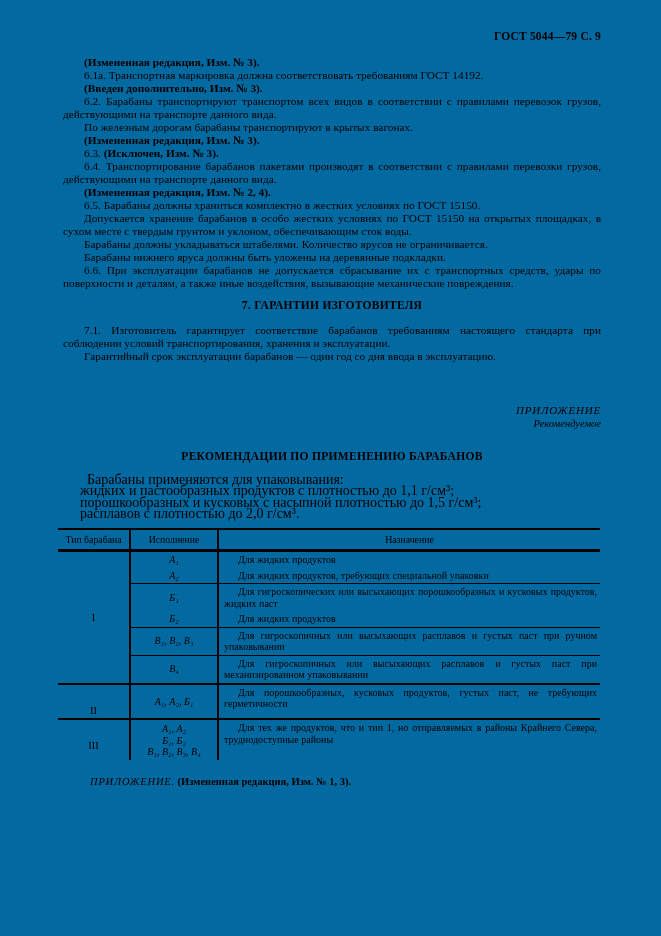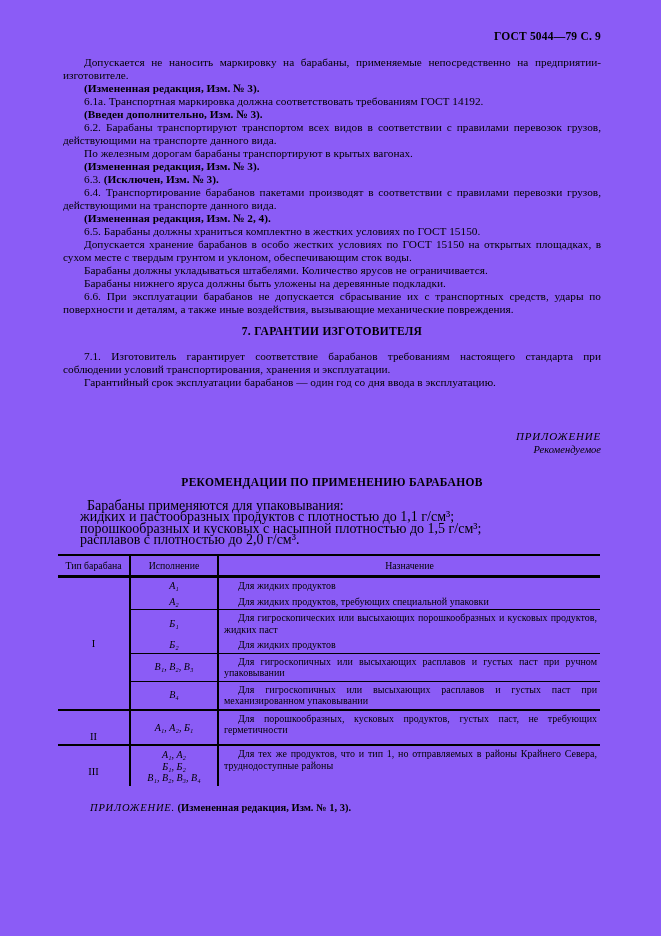--- a/index.html
+++ b/index.html
@@ -3,21 +3,21 @@
 <meta charset="utf-8">
 <style>
   html,body{margin:0;padding:0;}
   body{
     width:661px;height:936px;background:#ffffff;color:#000;
     font-family:"Liberation Serif", serif;
     -webkit-font-smoothing:antialiased;
   }
   .page{
     box-sizing:border-box;width:661px;height:936px;
-    padding:30px 60px 0 63px;overflow:hidden;background:#8b5cf6;
+    padding:30px 60px 0 63px;overflow:hidden;background:#0369a1;
   }
   .doc-header{
     text-align:right;font-weight:bold;font-size:11.5px;line-height:13px;
     margin:0 0 13px 0;letter-spacing:0.2px;
   }
   p.body{
     margin:0;font-size:11.3px;line-height:13px;
     text-align:justify;text-indent:21px;
   }
   p.body.bold{font-weight:bold;}
@@ -78,21 +78,20 @@
   .fn-label{font-style:italic;letter-spacing:0.8px;}
   .fn-text{font-weight:bold;}
 </style>
 </head>
 <body>
 
 <div class="page">
 
   <div class="doc-header">ГОСТ 5044—79 С. 9</div>
 
-  <p class="body">Допускается не наносить маркировку на барабаны, применяемые непосредственно на предприятии-изготовителе.</p>
   <p class="body bold">(Измененная редакция, Изм. № 3).</p>
   <p class="body">6.1а. Транспортная маркировка должна соответствовать требованиям ГОСТ 14192.</p>
   <p class="body bold">(Введен дополнительно, Изм. № 3).</p>
   <p class="body">6.2. Барабаны транспортируют транспортом всех видов в соответствии с правилами перевозок грузов, действующими на транспорте данного вида.</p>
   <p class="body">По железным дорогам барабаны транспортируют в крытых вагонах.</p>
   <p class="body bold">(Измененная редакция, Изм. № 3).</p>
   <p class="body"><span>6.3. </span><span class="fn-text">(Исключен, Изм. № 3).</span></p>
   <p class="body">6.4. Транспортирование барабанов пакетами производят в соответствии с правилами перевозки грузов, действующими на транспорте данного вида.</p>
   <p class="body bold">(Измененная редакция, Изм. № 2, 4).</p>
   <p class="body">6.5. Барабаны должны храниться комплектно в жестких условиях по ГОСТ 15150.</p>

